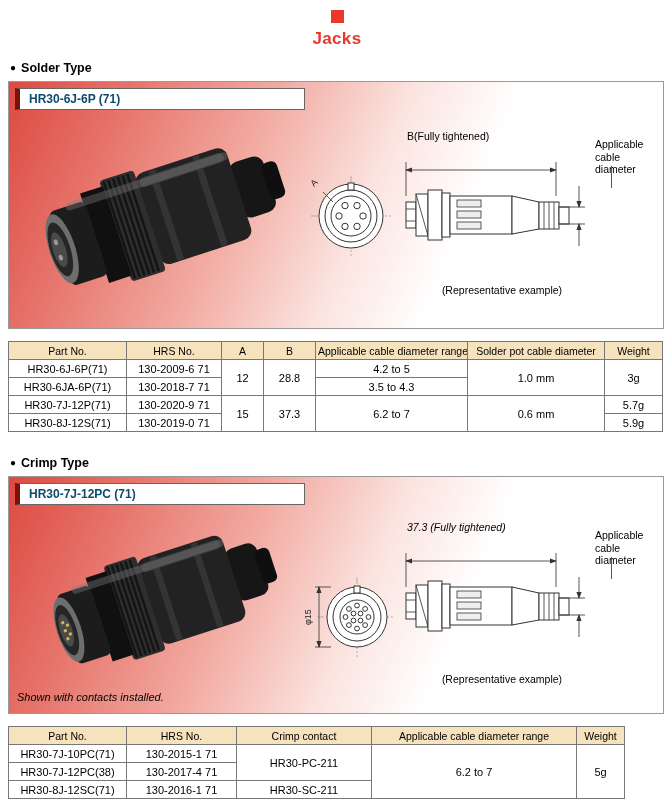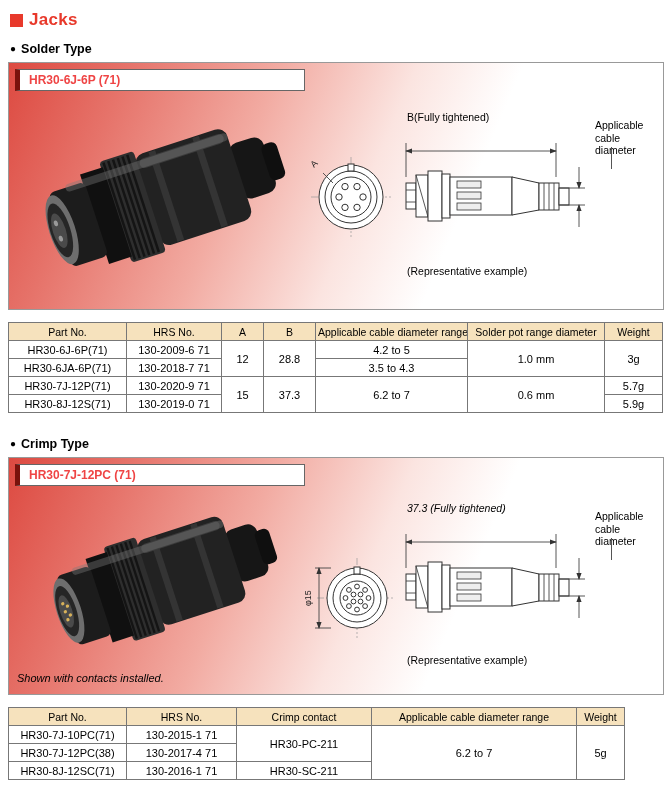--- a/index.html
+++ b/index.html
@@ -5,52 +5,52 @@
   * { margin:0; padding:0; box-sizing:border-box; }
   html,body { background:#fff; }
   body {
     width:672px; height:801px;
     font-family:"Liberation Sans", sans-serif;
     color:#000;
   }
   .page { position:relative; width:672px; height:801px; overflow:hidden; padding:8px; }
 
   
-  .title-row { display:flex; align-items:center; gap:6px; margin:2px 0 0 2px; }
+  .title-row { display:flex; align-items:center; gap:6px; margin:2px 0 0 2px;flex-direction:column; }
   .red-sq { width:13px; height:13px; background:#e8392b; }
   .page-title { color:#e8392b; font-size:17px; font-weight:bold; letter-spacing:0.3px; }
 
   .section-head { display:flex; align-items:center; gap:5px; font-size:12.5px; font-weight:bold; margin:12px 0 0 2px; }
   .section-bullet { font-size:10px; position:relative; top:-1px; }
 
   
   .panel {
     position:relative; margin-top:6px; border:1px solid #999;
     background:linear-gradient(113deg,#dd4a41 0%, #e6736a 16%, #f2aba2 36%, #fbe4e0 54%, #ffffff 68%);
   }
   .panel.solder { height:248px; }
   .panel.crimp  { height:238px; }
 
   .model-tag {
     position:absolute; top:6px; left:6px; width:290px;
     background:#fff; border:1px solid #666; border-left:5px solid #7a120c;
-    color:#ef4444; font-weight:bold; font-size:12px; padding:3px 0 3px 9px;
+    color:#0c4a6e; font-weight:bold; font-size:12px; padding:3px 0 3px 9px;
   }
 
   .photo { position:absolute; left:4px; top:28px; width:300px; height:212px; }
   .panel.crimp .photo { top:24px; height:196px; }
 
   .frontview { position:absolute; }
   .sideview  { position:absolute; width:200px; height:130px; }
 
   .lbl { position:absolute; font-size:10.5px; color:#000; }
   .dim-label { width:170px; }
   .cable-lbl { width:64px; line-height:1.2; }
   .leader { position:absolute; width:1px; background:#555; }
-  .rep-label { width:190px; }
+  .rep-label { width:190px; text-align:center; }
   .note { position:absolute; left:8px; font-size:11px;font-style:italic; }
 
   
   .part   { fill:#fff; stroke:#333; stroke-width:1; }
   .slot   { fill:#eee; stroke:#333; stroke-width:0.8; }
   .dim    { stroke:#444; stroke-width:0.9; fill:none; }
   .cline  { stroke:#999; stroke-width:0.7; stroke-dasharray:7 2 2 2; fill:none; }
   .dimtext{ font-size:9px; fill:#222; font-family:"Liberation Sans",sans-serif; }
 
   
@@ -177,21 +177,21 @@
         <col style="width:137px">
         <col style="width:58px">
     </colgroup>
     <thead>
       <tr>
         <th>Part No.</th>
         <th>HRS No.</th>
         <th>A</th>
         <th>B</th>
         <th>Applicable cable diameter range</th>
-        <th>Solder pot range diameter</th>
+        <th>Solder pot cable diameter</th>
         <th>Weight</th>
       </tr>
     </thead>
     <tbody>
       <tr>
         <td>HR30-6J-6P(71)</td>
         <td>130-2009-6 71</td>
         <td rowspan="2">12</td>
         <td rowspan="2">28.8</td>
         <td>4.2 to 5</td>

